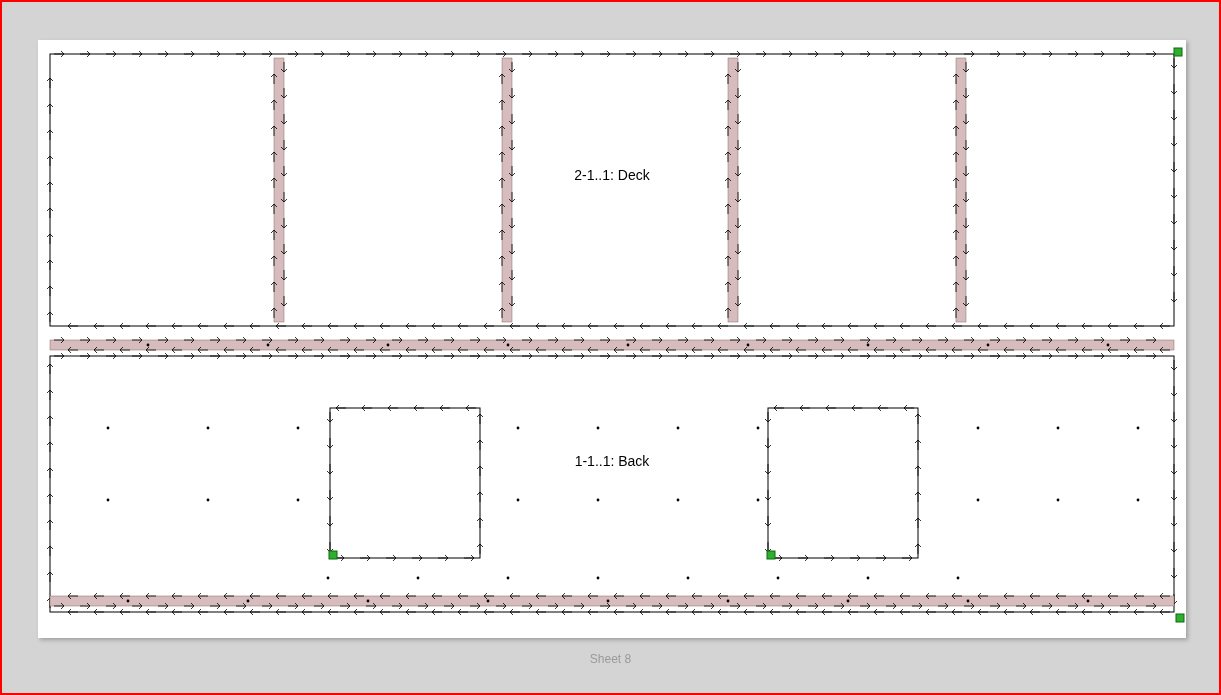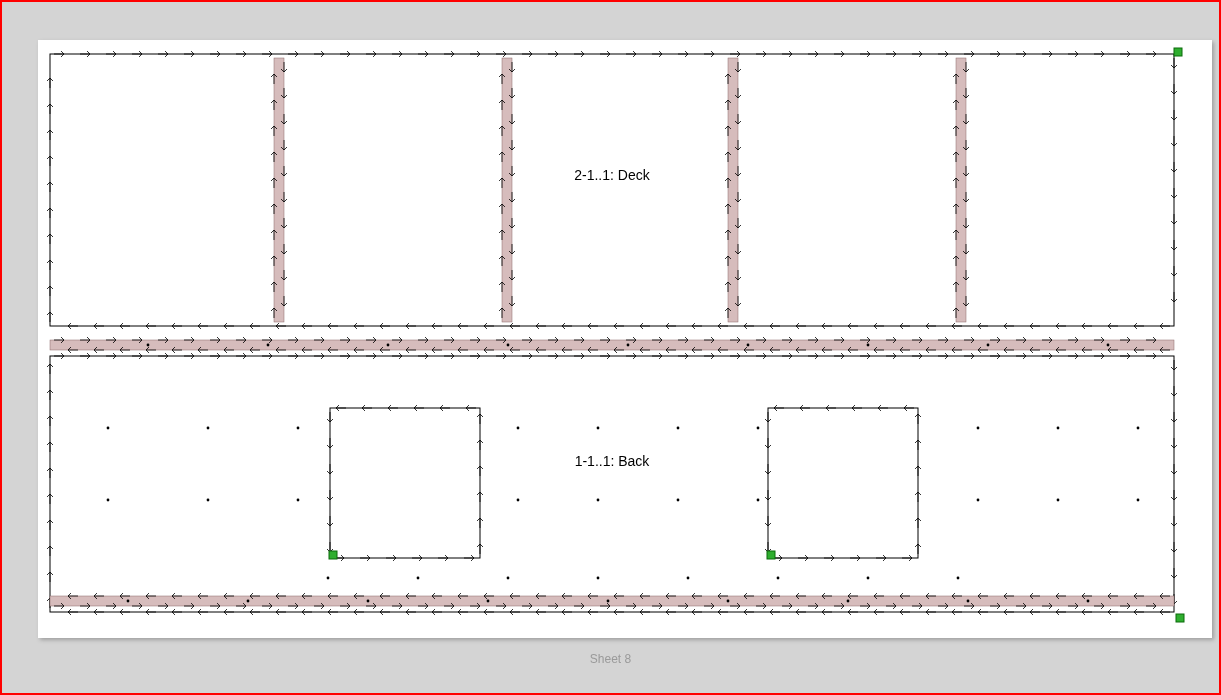--- a/index.html
+++ b/index.html
@@ -1,17 +1,17 @@
 <!DOCTYPE html>
 <html><head>
 <meta charset="utf-8">
 <style>
   html,body{margin:0;padding:0;width:1221px;height:695px;font-family:Arial,Helvetica,sans-serif;background:#d4d4d4;}
   .frame{box-sizing:border-box;width:1221px;height:695px;border:2px solid #ff0000;position:relative;overflow:hidden;}
-  .sheet{position:absolute;left:36px;top:38px;width:1148px;height:598px;background:#ffffff;box-shadow:2px 2px 4px rgba(0,0,0,.25);padding-left:26px;}
+  .sheet{position:absolute;left:36px;top:38px;width:1148px;height:598px;background:#ffffff;box-shadow:2px 2px 4px rgba(0,0,0,.25);}
   .sheet-label{position:absolute;left:0;right:0;top:650px;text-align:center;font-size:12px;color:#9a9a9a;}
   svg{position:absolute;left:0;top:0;}
   .part-label{font-size:14px;fill:#000;font-family:Arial,Helvetica,sans-serif;}
   .cutline{stroke:#000;stroke-width:1;fill:none;}
   .kerf{fill:#d6bcbc;stroke:#8a6a6a;stroke-width:0.5;}
   .handle{fill:#2fae2f;stroke:#0b6b0b;stroke-width:1;}
   .dot{fill:#000;}
 </style>
 </head>
 <body>

